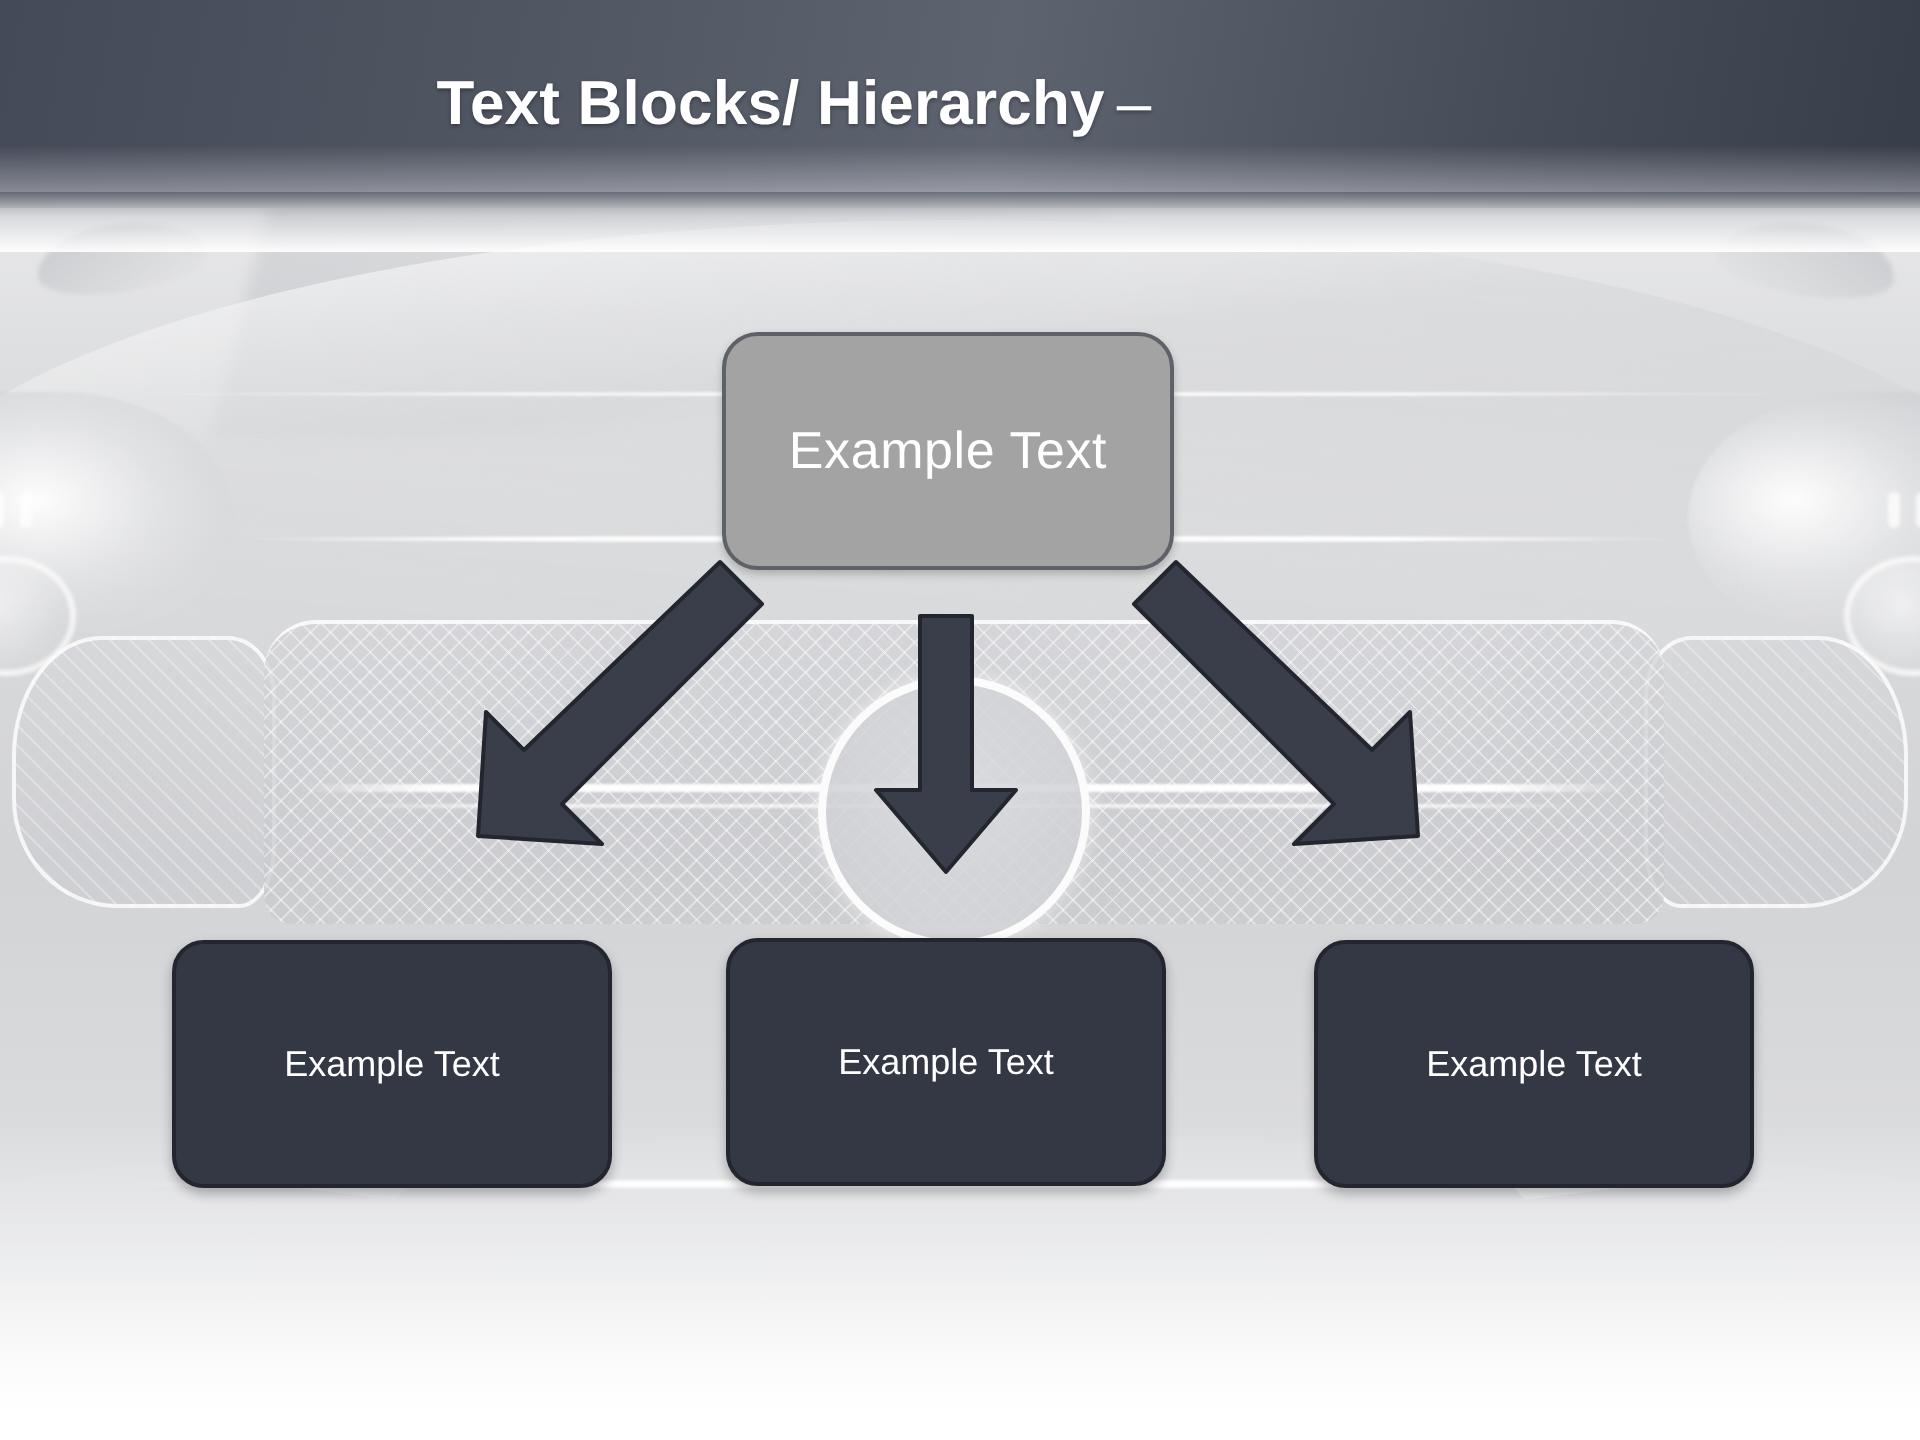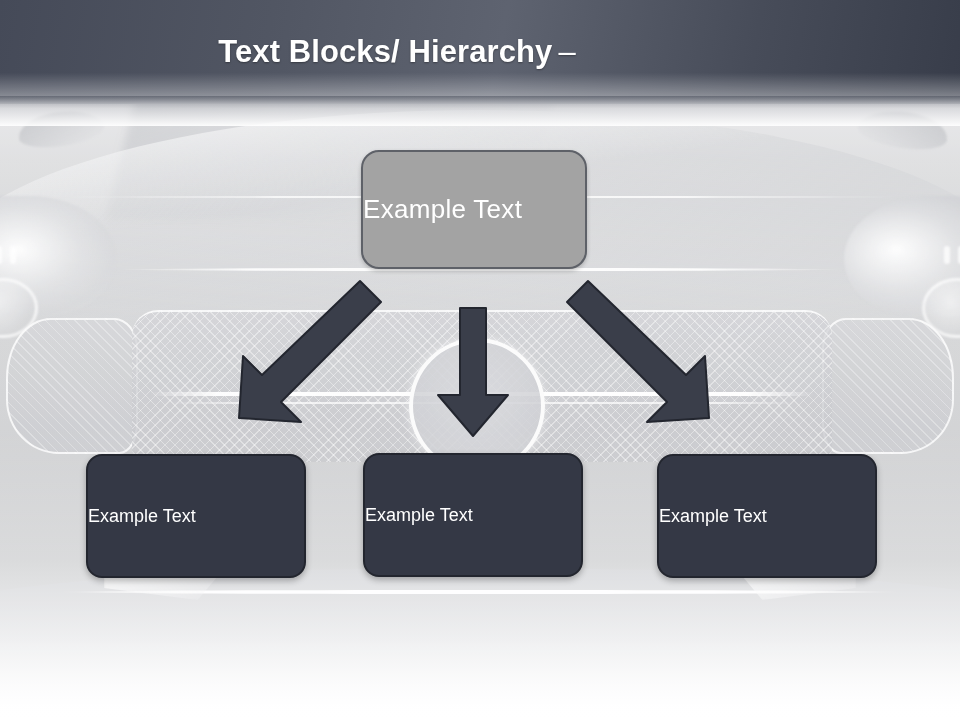--- a/index.html
+++ b/index.html
@@ -286,23 +286,25 @@
     height: 720px;
     pointer-events: none;
   }
 
   
   .node {
     position: absolute;
     box-sizing: border-box;
     display: flex;
     align-items: center;
+    justify-content: center;
     color: #ffffff;
     text-align: center;
     border-radius: 16px;
+    margin-top: 16px;
   }
   .node-top {
     left: 361px;  top: 150px;
     width: 226px; height: 119px;
     background: #a3a3a3;
     border: 2px solid #5e6168;
     font-size: 26px;
     border-radius: 18px;
     box-shadow: 0 2px 4px rgba(0,0,0,0.22);
   }

